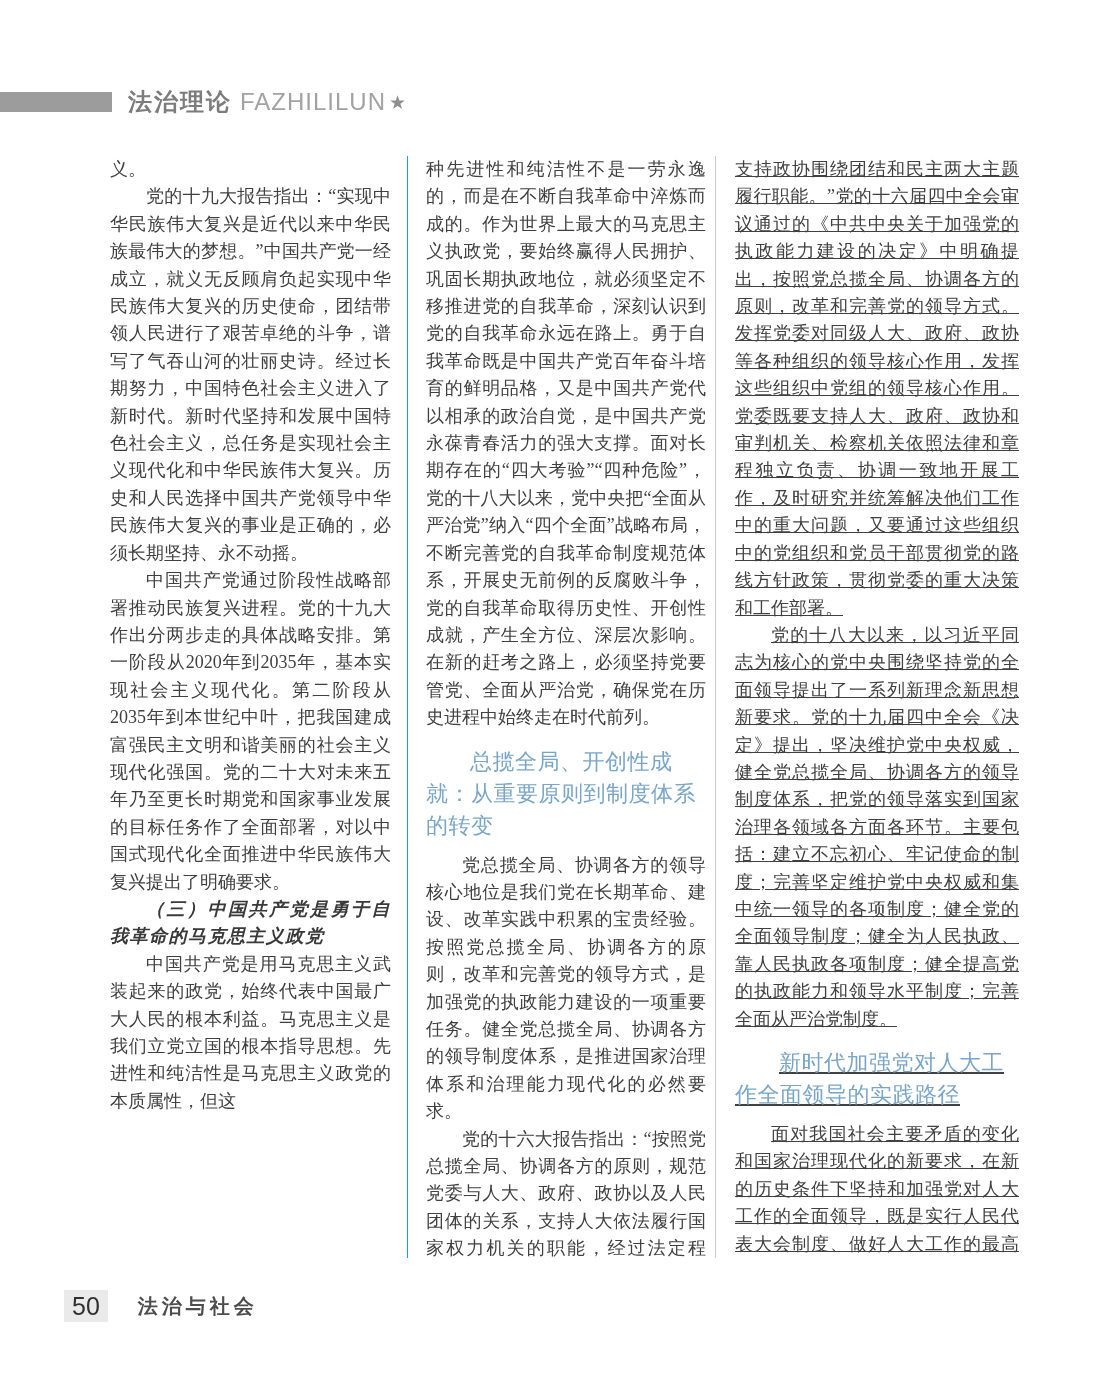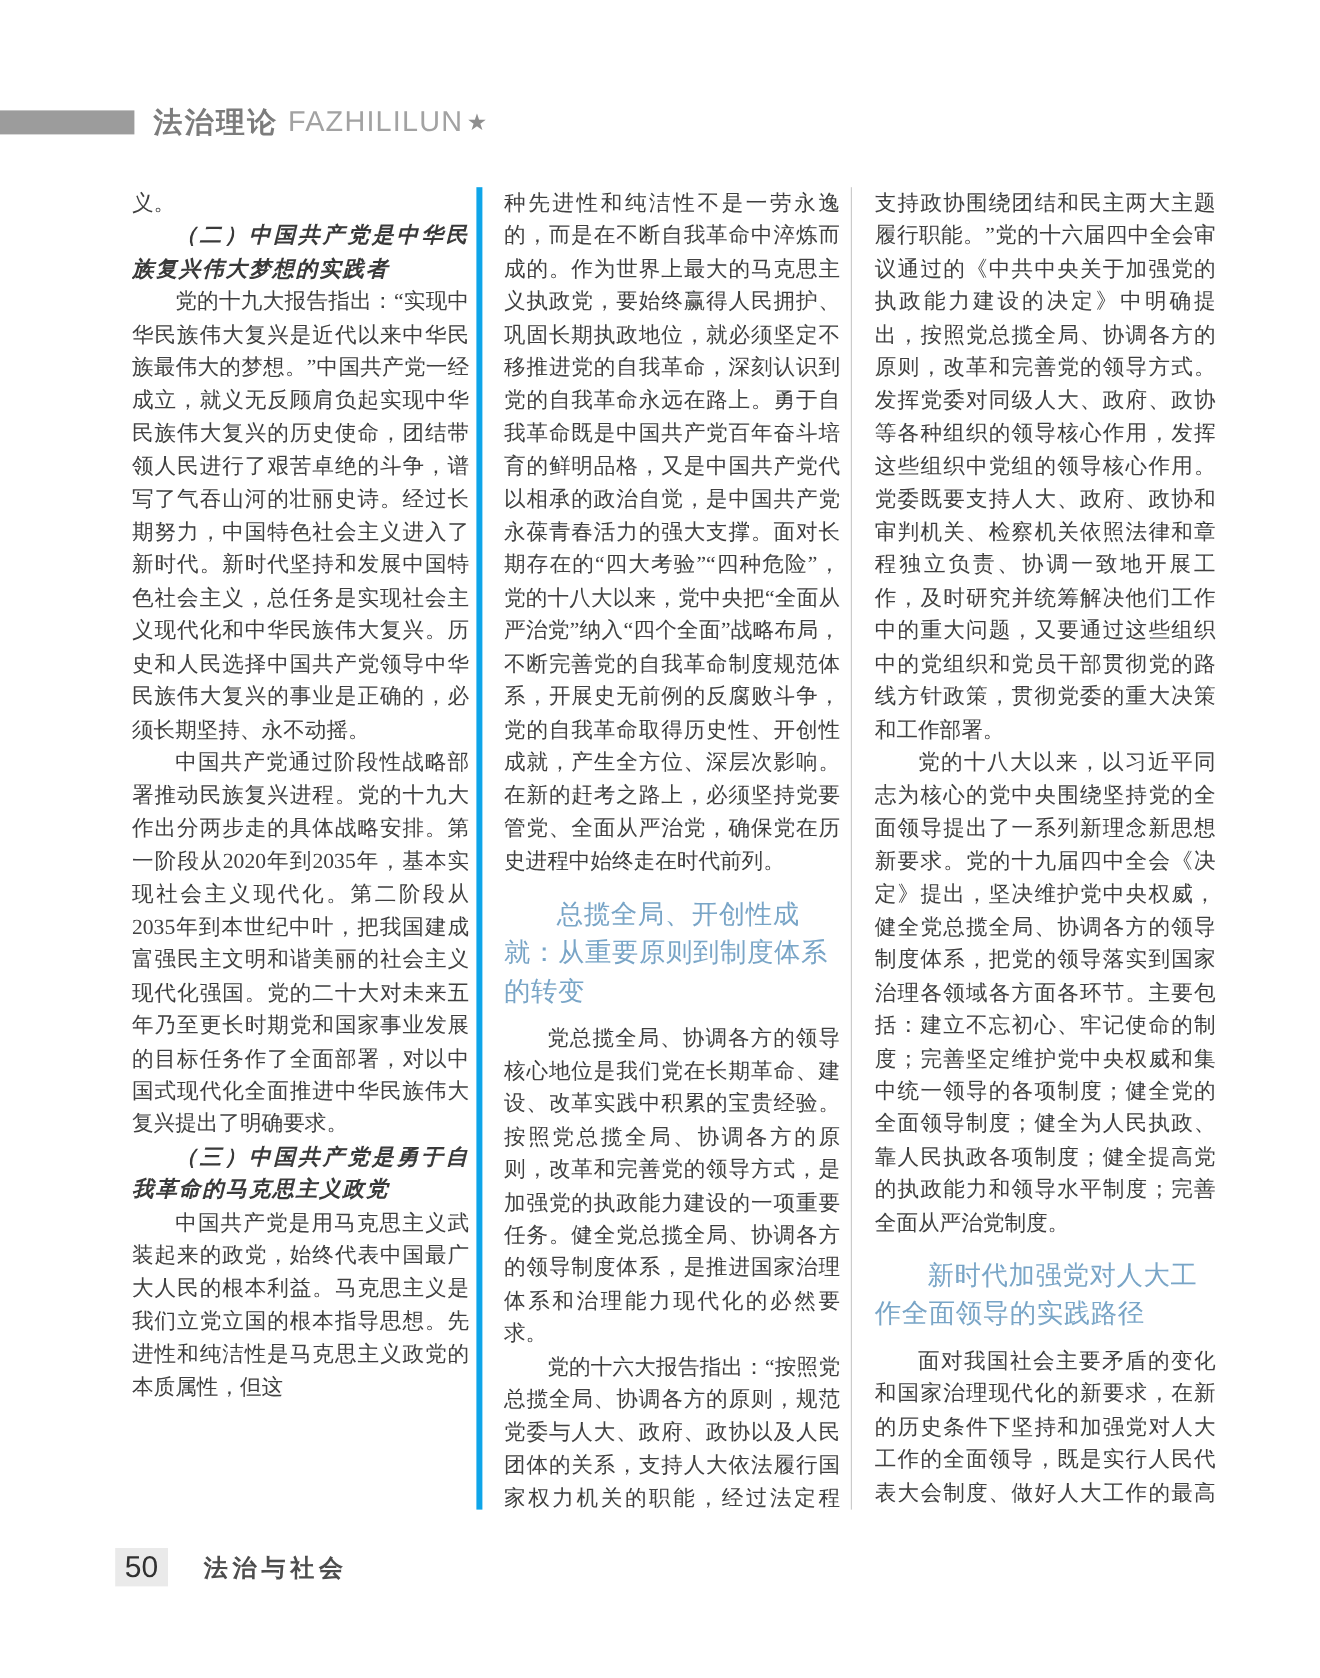--- a/index.html
+++ b/index.html
@@ -21,41 +21,41 @@
   
   .columns{
     position:absolute;top:156px;left:110px;
     display:flex;align-items:stretch;height:1102px;
   }
   .col{
     font-size:18px;line-height:27.4px;color:#404040;
     text-align:justify;overflow:hidden;height:1102px;
   }
   .col-1{width:281px;}
-  .col-2{width:280px;margin-left:6px;padding-left:18px;border-left:5px solid #0ea5e9;}
-  .col-3{width:284px;margin-left:9px;padding-left:19px;border-left:1px solid #cbcbcb;}
+  .col-2{width:280px;margin-left:16px;padding-left:18px;border-left:1px solid #0ea5e9;}
+  .col-3{width:284px;margin-left:9px;padding-left:19px;border-left:1px solid #cbcbcb;text-decoration:underline;}
   .blk{margin:0;}
   .para{text-indent:2em;}
   .cont{text-indent:0;}
   .kai{
     text-indent:2em;font-style:italic;font-weight:bold;
     letter-spacing:1.5px;color:#3a3a3a;
   }
   .blue{
     text-indent:2em;text-align:left;
     font-family:"Liberation Sans","DejaVu Sans",sans-serif;
     color:#79a5c7;font-size:22px;line-height:32px;
     margin:14px 0 10px 0;letter-spacing:0.5px;
   }
   
   .ftr{position:absolute;top:1290px;left:64px;display:flex;align-items:center;}
   .pagenum{
     font-family:"Liberation Sans","DejaVu Sans",sans-serif;
     font-size:25px;color:#303030;background:#eaeaea;
-    padding:2px 8px;line-height:28px;margin-left:32px;
+    padding:2px 8px;line-height:28px;
   }
   .journal{
     font-family:"Liberation Sans","DejaVu Sans",sans-serif;
     font-size:20px;font-weight:bold;color:#4d4d4d;
     letter-spacing:4px;margin-left:30px;
   }
 </style>
 </head>
 <body>
 
@@ -64,21 +64,20 @@
   <header class="hdr">
     <span class="hdr-bar"></span>
     <span class="hdr-cn">法治理论</span>
     <span class="hdr-py">FAZHILILUN</span>
     <span class="hdr-star">★</span>
   </header>
 
   <main class="columns">
     <section class="col col-1">
         <p class="blk cont">义。</p>
-        <p class="blk kai">（二）中国共产党是中华民族复兴伟大梦想的实践者</p>
         <p class="blk para">党的十九大报告指出：“实现中华民族伟大复兴是近代以来中华民族最伟大的梦想。”中国共产党一经成立，就义无反顾肩负起实现中华民族伟大复兴的历史使命，团结带领人民进行了艰苦卓绝的斗争，谱写了气吞山河的壮丽史诗。经过长期努力，中国特色社会主义进入了新时代。新时代坚持和发展中国特色社会主义，总任务是实现社会主义现代化和中华民族伟大复兴。历史和人民选择中国共产党领导中华民族伟大复兴的事业是正确的，必须长期坚持、永不动摇。</p>
         <p class="blk para">中国共产党通过阶段性战略部署推动民族复兴进程。党的十九大作出分两步走的具体战略安排。第一阶段从2020年到2035年，基本实现社会主义现代化。第二阶段从2035年到本世纪中叶，把我国建成富强民主文明和谐美丽的社会主义现代化强国。党的二十大对未来五年乃至更长时期党和国家事业发展的目标任务作了全面部署，对以中国式现代化全面推进中华民族伟大复兴提出了明确要求。</p>
         <p class="blk kai">（三）中国共产党是勇于自我革命的马克思主义政党</p>
         <p class="blk para">中国共产党是用马克思主义武装起来的政党，始终代表中国最广大人民的根本利益。马克思主义是我们立党立国的根本指导思想。先进性和纯洁性是马克思主义政党的本质属性，但这</p>
       </section>
     <section class="col col-2">
         <p class="blk cont">种先进性和纯洁性不是一劳永逸的，而是在不断自我革命中淬炼而成的。作为世界上最大的马克思主义执政党，要始终赢得人民拥护、巩固长期执政地位，就必须坚定不移推进党的自我革命，深刻认识到党的自我革命永远在路上。勇于自我革命既是中国共产党百年奋斗培育的鲜明品格，又是中国共产党代以相承的政治自觉，是中国共产党永葆青春活力的强大支撑。面对长期存在的“四大考验”“四种危险”，党的十八大以来，党中央把“全面从严治党”纳入“四个全面”战略布局，不断完善党的自我革命制度规范体系，开展史无前例的反腐败斗争，党的自我革命取得历史性、开创性成就，产生全方位、深层次影响。在新的赶考之路上，必须坚持党要管党、全面从严治党，确保党在历史进程中始终走在时代前列。</p>
         <p class="blk blue">总揽全局、开创性成就：从重要原则到制度体系的转变</p>
         <p class="blk para">党总揽全局、协调各方的领导核心地位是我们党在长期革命、建设、改革实践中积累的宝贵经验。按照党总揽全局、协调各方的原则，改革和完善党的领导方式，是加强党的执政能力建设的一项重要任务。健全党总揽全局、协调各方的领导制度体系，是推进国家治理体系和治理能力现代化的必然要求。</p>
         <p class="blk para">党的十六大报告指出：“按照党总揽全局、协调各方的原则，规范党委与人大、政府、政协以及人民团体的关系，支持人大依法履行国家权力机关的职能，经过法定程序，使党的主张成为国家意志，使党组织推荐的人选成为国家政权机关的领导人员，并对他们进行监督；支持政府履行法定职能，依法行政；</p>

